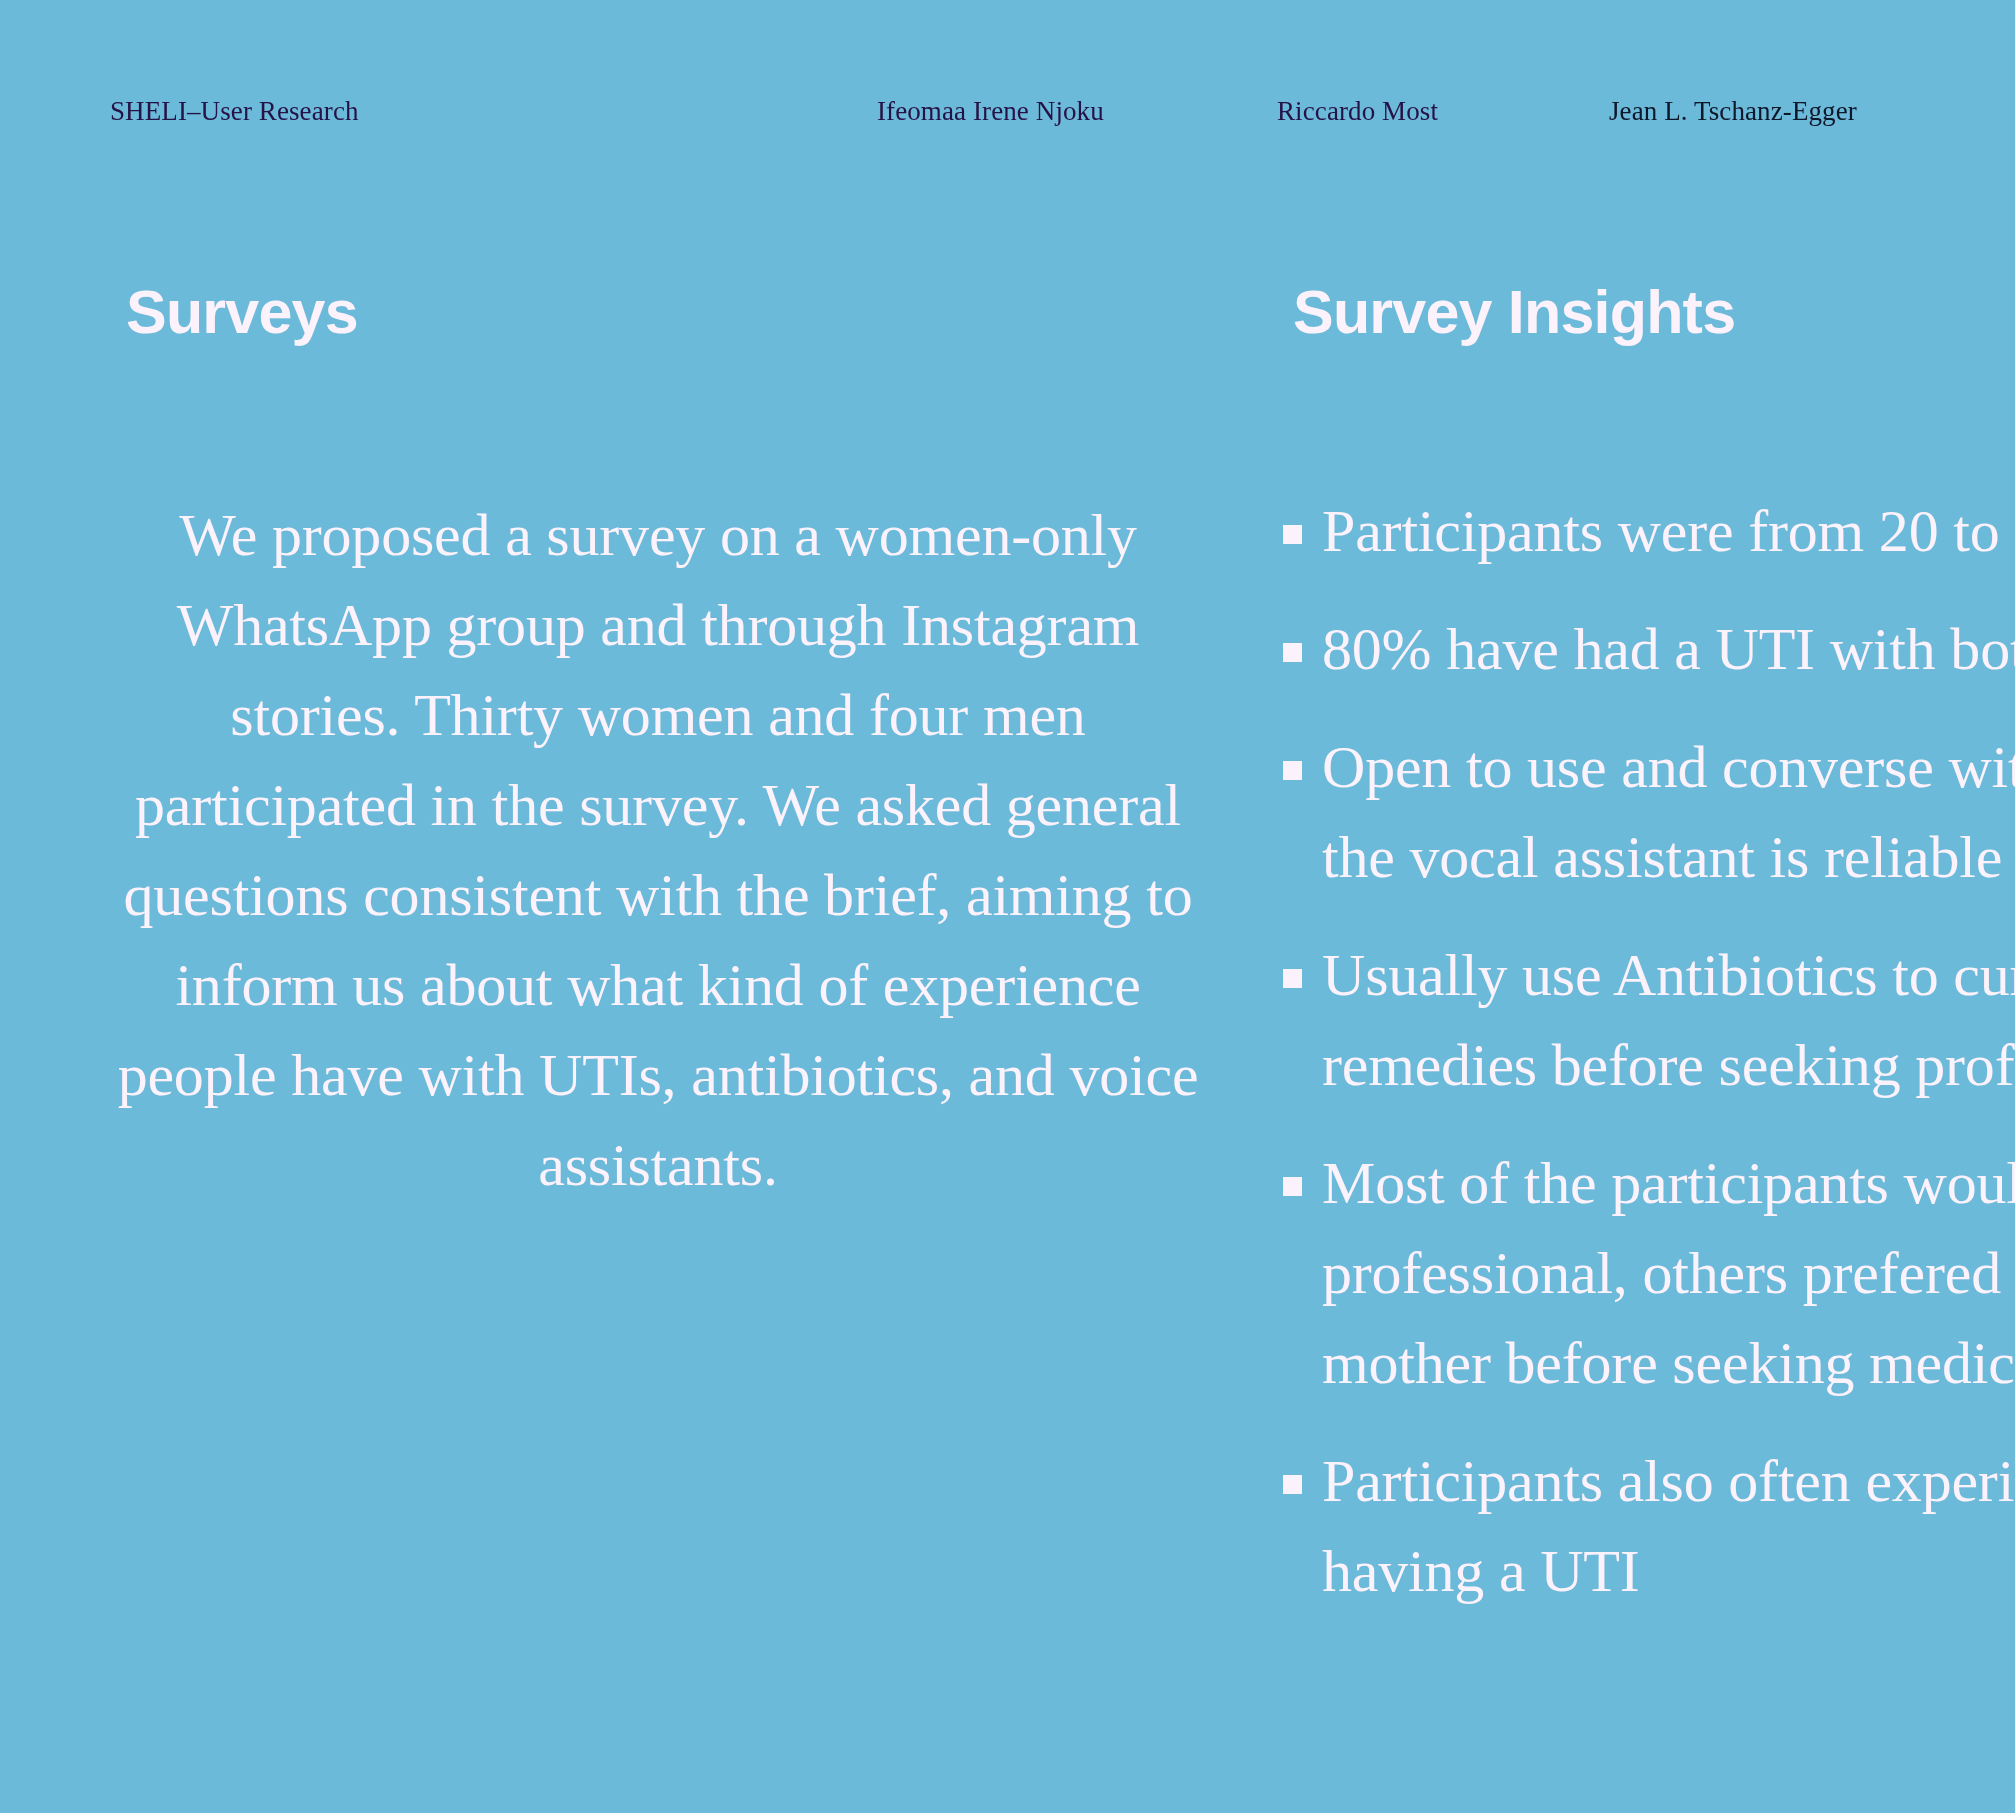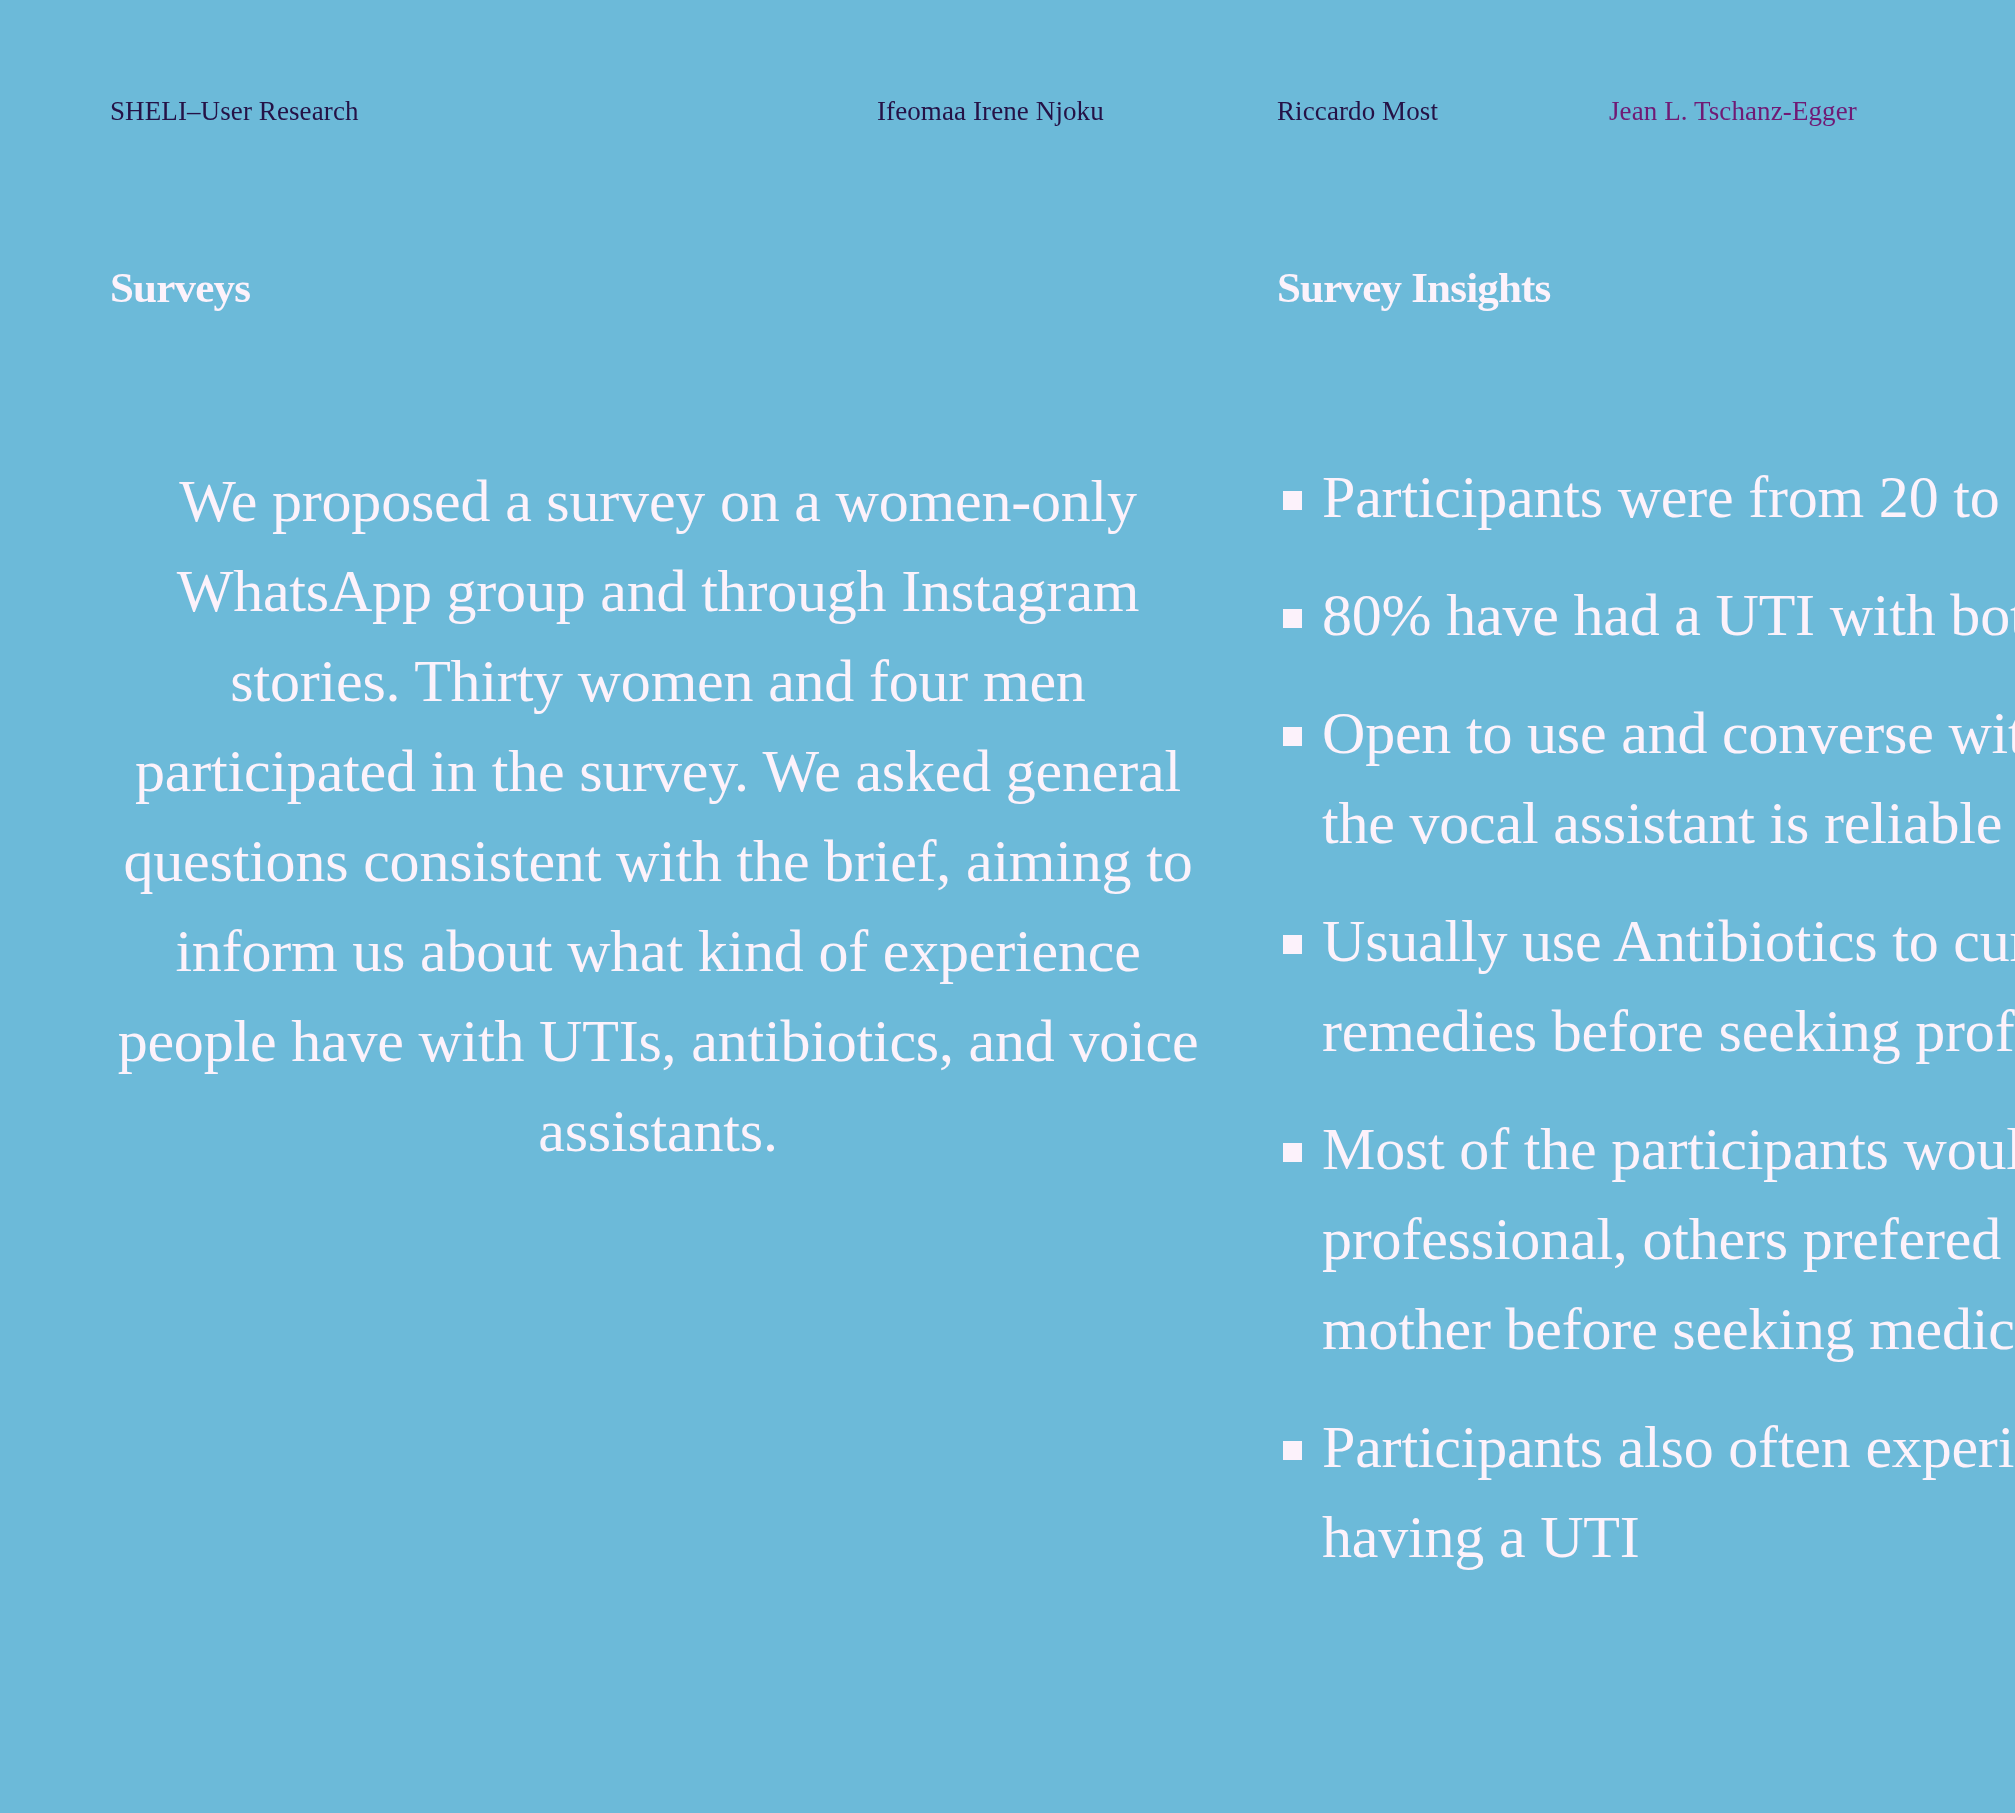--- a/index.html
+++ b/index.html
@@ -62,28 +62,28 @@
   .col {
     position: absolute;
     top: 266px;
   }
 
   .col-left  { left: 110px;  width: 1120px; }
   .col-right { left: 1277px; width: 1854px; }
 
   
   .section-title {
-    font-family: Liberation Serif, serif;
+    font-family: Liberation Sans, sans-serif;
     font-weight: 700;
-    font-size: 43px;
+    font-size: 61px;
     line-height: 1.0;
     color: #FCF2FB;
     letter-spacing: -0.8px;
     white-space: nowrap;
-    margin: 0;
+    margin: 16px;
   }
 
   
   .body-copy {
     margin-top: 147px;
     font-family: "Liberation Serif", "DejaVu Serif", serif;
     font-size: 60px;
     line-height: 1.50;
     color: #FCF2FB;
     letter-spacing: -0.2px;
@@ -126,21 +126,21 @@
 
 <div class="slide" style="background: rgb(108, 186, 217);">
 
   <header class="header">
     <div class="header-item hdr-project" style="color: rgb(37, 18, 70);">SHELI–User Research</div>
 
     <div class="header-item hdr-author-1" style="color: rgb(37, 18, 70);">Ifeomaa Irene Njoku</div>
 
     <div class="header-item hdr-author-2" style="color: rgb(37, 18, 70);">Riccardo Most</div>
 
-    <div class="header-item hdr-author-3" style="color: #701a75;">Jean L. Tschanz-Egger</div>
+    <div class="header-item hdr-author-3" style="color: #0f172a;">Jean L. Tschanz-Egger</div>
 
   </header>
 
   <div class="columns">
 
     <section class="col col-left">
       <h2 class="section-title" style="color: rgb(252, 242, 251);">Surveys</h2>
 
       <p class="body-copy" style="color: rgb(252, 242, 251);">We proposed a survey on a women-only WhatsApp group and through Instagram stories. Thirty women and four men participated in the survey. We asked general questions consistent with the brief, aiming to inform us about what kind of experience people have with UTIs, antibiotics, and voice assistants.</p>
     </section>

